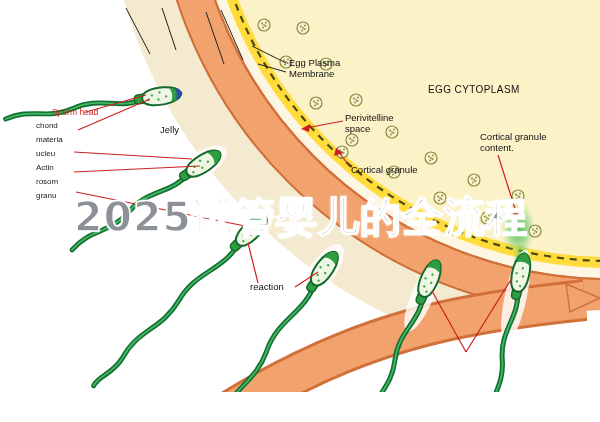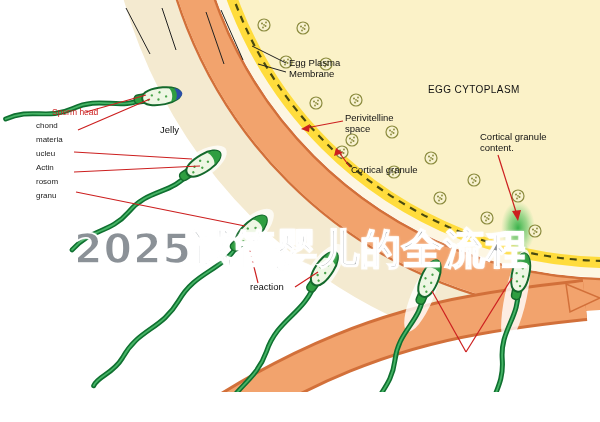--- a/index.html
+++ b/index.html
@@ -12,21 +12,21 @@
   .frag{font-size:8px;fill:#222;}
   .leader{stroke:#222;stroke-width:1;fill:none;}
   .leader-red{stroke:#cc1f1f;stroke-width:1.2;fill:none;}
   .tail-under{fill:none;stroke:#0f7030;stroke-width:5;stroke-linecap:round;}
   .tail-over{fill:none;stroke:#45b465;stroke-width:1.8;stroke-linecap:round;}
   .watermark{
     position:absolute;left:74px;top:190px;white-space:nowrap;pointer-events:none;
     font-size:41px;font-weight:600;letter-spacing:1px;color:#8b9197;
     -webkit-text-stroke:1.5px #ffffff;
     text-shadow:0 0 2px #fff,0 0 3px #fff;
-    font-family:"DejaVu Sans",sans-serif;z-index:5;margin-top:32px;
+    font-family:"DejaVu Sans",sans-serif;z-index:5;
   }
 </style>
 </head>
 <body>
 
 <div class="stage">
 <svg width="600" height="422" viewBox="0 0 600 422">
   <defs>
     <radialGradient id="blobGrad">
       <stop offset="0" stop-color="#2fae44" stop-opacity="0.95"></stop>

